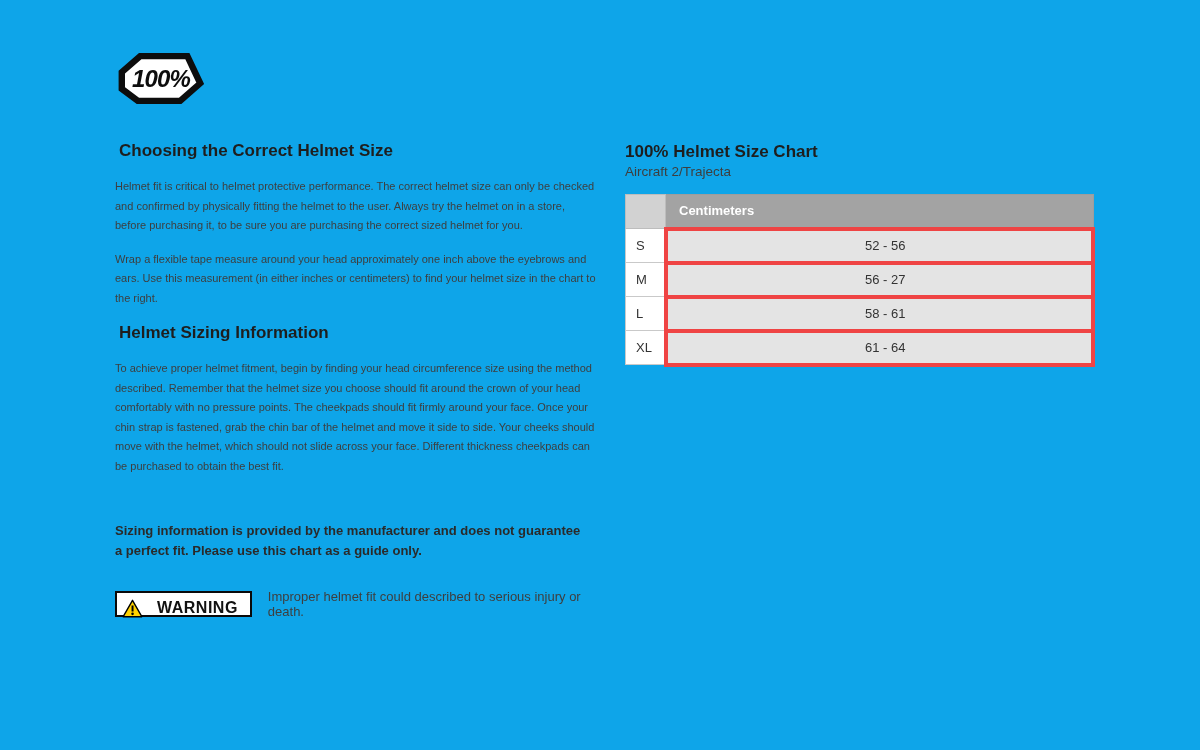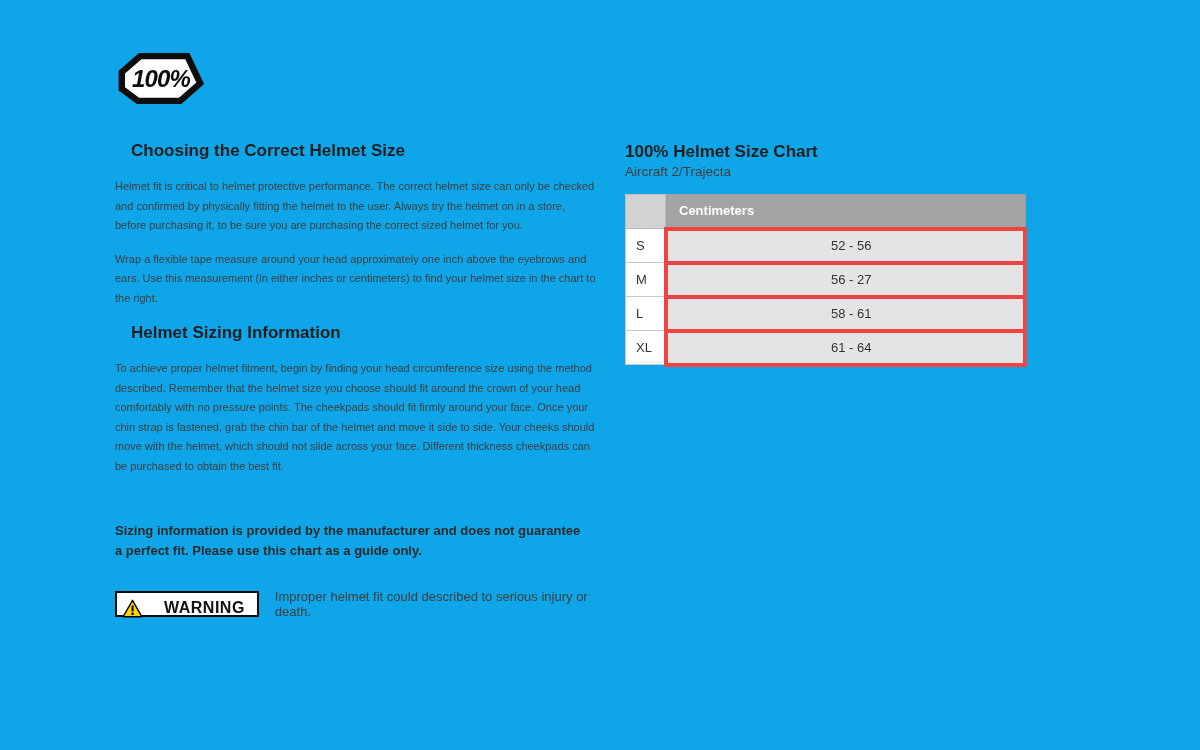--- a/index.html
+++ b/index.html
@@ -14,48 +14,48 @@
   }
 
   
   .logo { position: absolute; left: 117px; top: 52px; width: 88px; height: 53px; }
   .logo svg { display: block; width: 100%; height: 100%; }
 
   
   .left-col { position: absolute; left: 115px; top: 140px; width: 484px; }
   .section-heading {
     font-size: 17px; font-weight: bold; color: #1e1e1e;
-    margin: 0 0 16px 16px; line-height: 21px;
+    margin: 0 0 16px 4px; line-height: 21px;
   }
   .section-body {
     font-size: 11px; color: #3e3e3e; line-height: 19.5px;
     margin: 0 0 14px 0;
   }
   .disclaimer {
     font-size: 13px; font-weight: bold; color: #2a2a2a;
     line-height: 20px; margin: 45px 0 0 0; width: 470px;
   }
   .warning-row { display: flex; align-items: center; margin-top: 28px; }
   .warning-box {
     display: inline-flex; align-items: center;
     border: 2px solid #0a0a0a; background: #ffffff;
-    padding: 10px 12px 2px 5px; gap: 21px; height: 26px;
+    padding: 10px 12px 2px 5px; gap: 14px; height: 26px;
   }
   .warning-label {
     font-size: 16px; font-weight: bold; color: #111111; letter-spacing: 0.5px;
     line-height: 1;
   }
   .warning-text { font-size: 13px; color: #3e3e3e; margin-left: 16px; }
 
   
   .right-col { position: absolute; left: 615px; top: 140px; width: 470px; padding-left: 10px; }
   .chart-title { font-size: 17px; font-weight: bold; color: #1e1e1e; margin: 2px 0 2px 0; line-height: 20px; }
   .chart-subtitle { font-size: 13.5px; color: #3e3e3e; margin: 0 0 14px 0; line-height: 16px; }
 
-  table.size-chart { width: 402px; border-collapse: collapse; border: 1px solid #b5b5b5; }
+  table.size-chart { width: 470px; border-collapse: collapse; border: 1px solid #b5b5b5; }
   table.size-chart th, table.size-chart td { height: 34px; font-size: 13px; vertical-align: middle; }
   th.corner-cell { width: 40px; background: #d2d2d2; border: 1px solid #bdbdbd; }
   th.unit-cell {
     background: #a3a3a3; color: #ffffff; text-align: left;
     padding-left: 13px; font-weight: bold; border: 1px solid #9d9d9d;
   }
   td.size-cell {
     background: #ffffff; color: #333333; padding-left: 10px;
     border: 1px solid #c9c9c9; font-weight: normal; text-align: left;
   }

